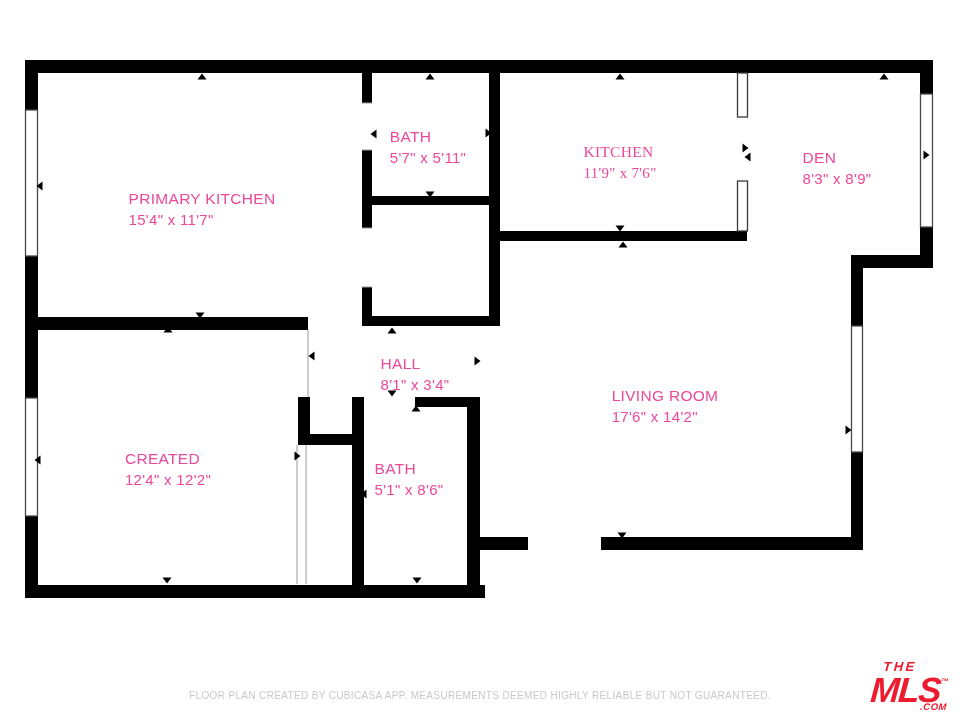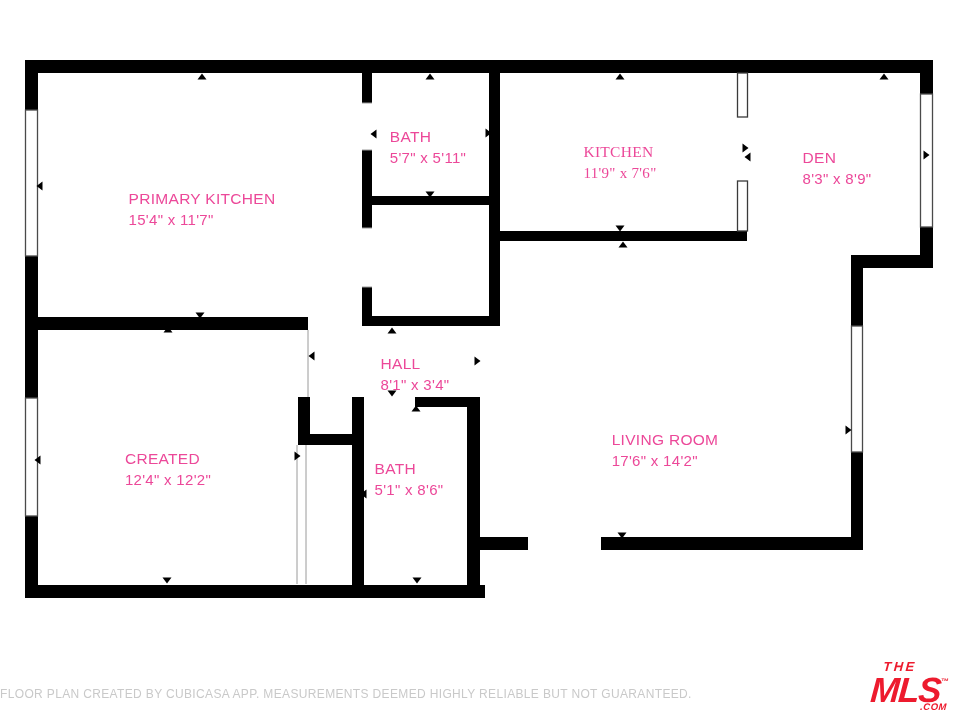--- a/index.html
+++ b/index.html
@@ -6,22 +6,22 @@
   body{width:960px;height:720px;overflow:hidden;font-family:"Liberation Sans",sans-serif;}
   .stage{position:relative;width:960px;height:720px;background:#ffffff;}
   .plan-svg{position:absolute;left:0;top:0;width:960px;height:720px;}
   .room-label{
     position:absolute;transform:translate(-50%,-50%);
     color:#ec4899;font-size:15.5px;line-height:1.34;
     white-space:nowrap;letter-spacing:.3px;
   }
   .room-dims{font-size:15px;}
   .footer-disclaimer{
-    position:absolute;left:0;right:0;bottom:19px;text-align:left;
-    color:#c9c9c9;font-size:12px;letter-spacing:.35px;
+    position:absolute;left:0;right:0;bottom:19px;text-align:center;
+    color:#c9c9c9;font-size:10px;letter-spacing:.35px;
   }
   .mls-logo{
     position:absolute;right:12px;bottom:9px;color:#ed1b2e;
     font-weight:bold;font-style:italic;line-height:1;transform:skewX(-4deg);
     user-select:none;
   }
   .logo-the{display:block;font-size:13px;letter-spacing:2.5px;margin-left:11px;}
   .logo-mls{display:block;font-size:35px;letter-spacing:-1.5px;margin-top:-1px;}
   .logo-tm{font-size:8px;vertical-align:18px;letter-spacing:0;}
   .logo-com{display:block;text-align:right;font-size:9.5px;margin-top:-5px;letter-spacing:.5px;}
@@ -138,21 +138,21 @@
   <div class="room-label" style="left:837px;top:168px;">
     <div>DEN</div>
     <div class="room-dims">8'3" x 8'9"</div>
   </div>
 
   <div class="room-label" style="left:392px;top:374px;margin-left:23px;">
     <div>HALL</div>
     <div class="room-dims">8'1" x 3'4"</div>
   </div>
 
-  <div class="room-label" style="left:665px;top:406px;margin-top:44px;">
+  <div class="room-label" style="left:665px;top:406px;">
     <div>LIVING ROOM</div>
     <div class="room-dims">17'6" x 14'2"</div>
   </div>
 
   <div class="room-label" style="left:168px;top:469px;">
     <div>CREATED</div>
     <div class="room-dims">12'4" x 12'2"</div>
   </div>
 
   <div class="room-label" style="left:409px;top:479px;">

